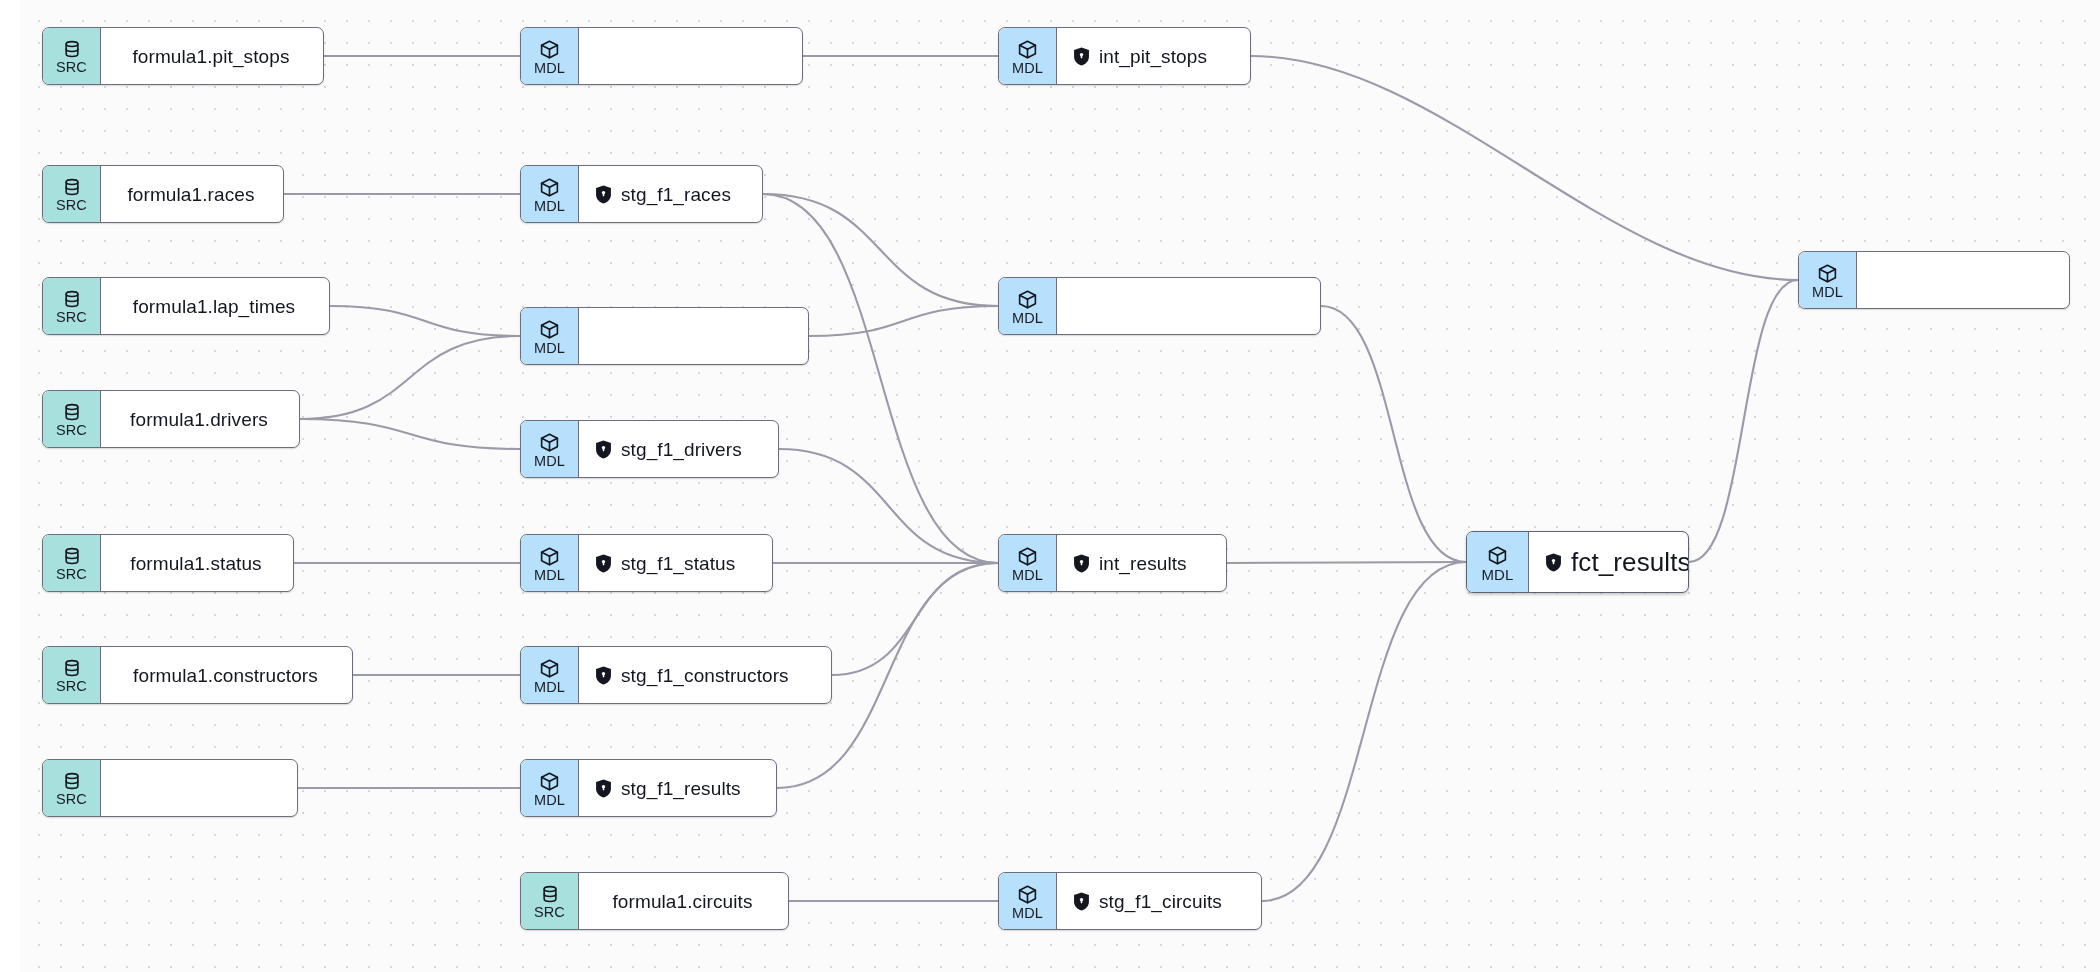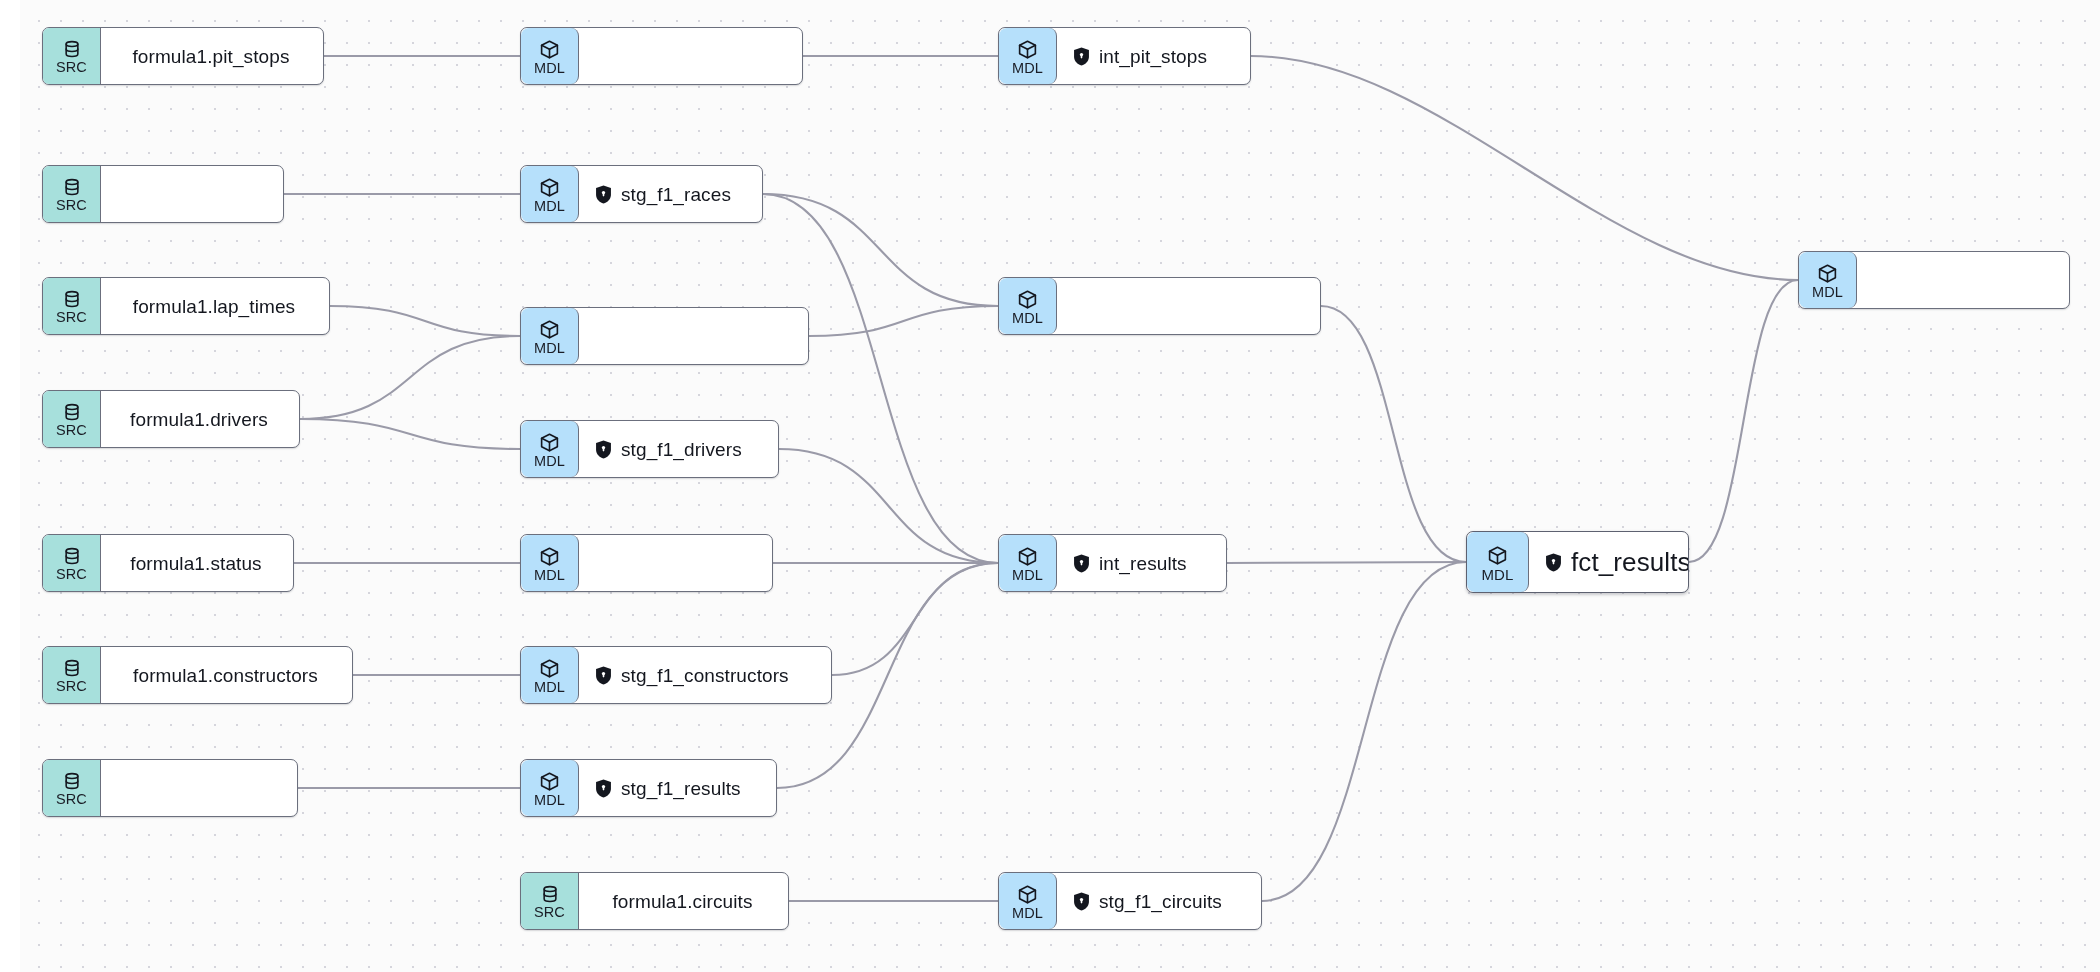--- a/index.html
+++ b/index.html
@@ -49,21 +49,21 @@
     display: flex;
     flex-direction: column;
     align-items: center;
     justify-content: center;
     gap: 1px;
     border-right: 1.6px solid #6b6f7d;
     padding-top: 2px;
   }
   .node.emph .badge { width: 62px; }
   .badge.src { background: #a7e0dc; }
-  .badge.mdl { background: #b6e0fb; border-radius: 8px; }
+  .badge.mdl { background: #b6e0fb; }
   .badge .glyph { display: block; line-height: 0; }
   .badge .btxt {
     font-size: 14.5px;
     font-weight: 400;
     color: #1a1d26;
     letter-spacing: 0.1px;
     line-height: 1;
   }
   .node.emph .badge .btxt { font-size: 15px; }
   .body {
@@ -127,20 +127,23 @@
     </div>
     <div class="node" style="left: 22px; top: 165px; width: 242px;">
       <div class="badge src">
         <span class="glyph"><svg width="20" height="20" viewBox="0 0 24 24" fill="none" stroke="#14171f" stroke-width="1.9" stroke-linecap="round" stroke-linejoin="round">
             <ellipse cx="12" cy="6" rx="7" ry="2.9"></ellipse>
             <path d="M5 6v12c0 1.6 3.1 2.9 7 2.9s7-1.3 7-2.9V6"></path>
             <path d="M5 12c0 1.6 3.1 2.9 7 2.9s7-1.3 7-2.9"></path>
           </svg></span>
         <span class="btxt">SRC</span>
       </div>
+      <div class="body center">
+        <span class="label">formula1.races</span>
+      </div>
     </div>
     <div class="node" style="left: 22px; top: 277px; width: 288px;">
       <div class="badge src">
         <span class="glyph"><svg width="20" height="20" viewBox="0 0 24 24" fill="none" stroke="#14171f" stroke-width="1.9" stroke-linecap="round" stroke-linejoin="round">
             <ellipse cx="12" cy="6" rx="7" ry="2.9"></ellipse>
             <path d="M5 6v12c0 1.6 3.1 2.9 7 2.9s7-1.3 7-2.9V6"></path>
             <path d="M5 12c0 1.6 3.1 2.9 7 2.9s7-1.3 7-2.9"></path>
           </svg></span>
         <span class="btxt">SRC</span>
       </div>
@@ -267,20 +270,28 @@
       </div>
     </div>
     <div class="node" style="left: 500px; top: 534px; width: 253px;">
       <div class="badge mdl">
         <span class="glyph"><svg width="21" height="21" viewBox="0 0 24 24" fill="none" stroke="#14171f" stroke-width="1.85" stroke-linecap="round" stroke-linejoin="round">
             <path d="M12 2.6 21 7.2v9.6L12 21.4 3 16.8V7.2z"></path>
             <path d="M3 7.2l9 4.6 9-4.6"></path>
             <path d="M12 11.8v9.6"></path>
           </svg></span>
         <span class="btxt">MDL</span>
+      </div>
+      <div class="body">
+        <span class="shield"><svg width="17" height="19" viewBox="0 0 20 23" aria-hidden="true">
+            <path d="M10 0.6 19 3.6v8.2c0 5.4-4.1 9.2-9 10.6-4.9-1.4-9-5.2-9-10.6V3.6z" fill="#14171f"></path>
+            <circle cx="10" cy="9.2" r="2.0" fill="#ffffff"></circle>
+            <rect x="9.0" y="9.4" width="2.0" height="4.4" rx="1" fill="#ffffff"></rect>
+          </svg></span>
+        <span class="label">stg_f1_status</span>
       </div>
     </div>
     <div class="node" style="left: 500px; top: 646px; width: 312px;">
       <div class="badge mdl">
         <span class="glyph"><svg width="21" height="21" viewBox="0 0 24 24" fill="none" stroke="#14171f" stroke-width="1.85" stroke-linecap="round" stroke-linejoin="round">
             <path d="M12 2.6 21 7.2v9.6L12 21.4 3 16.8V7.2z"></path>
             <path d="M3 7.2l9 4.6 9-4.6"></path>
             <path d="M12 11.8v9.6"></path>
           </svg></span>
         <span class="btxt">MDL</span>

